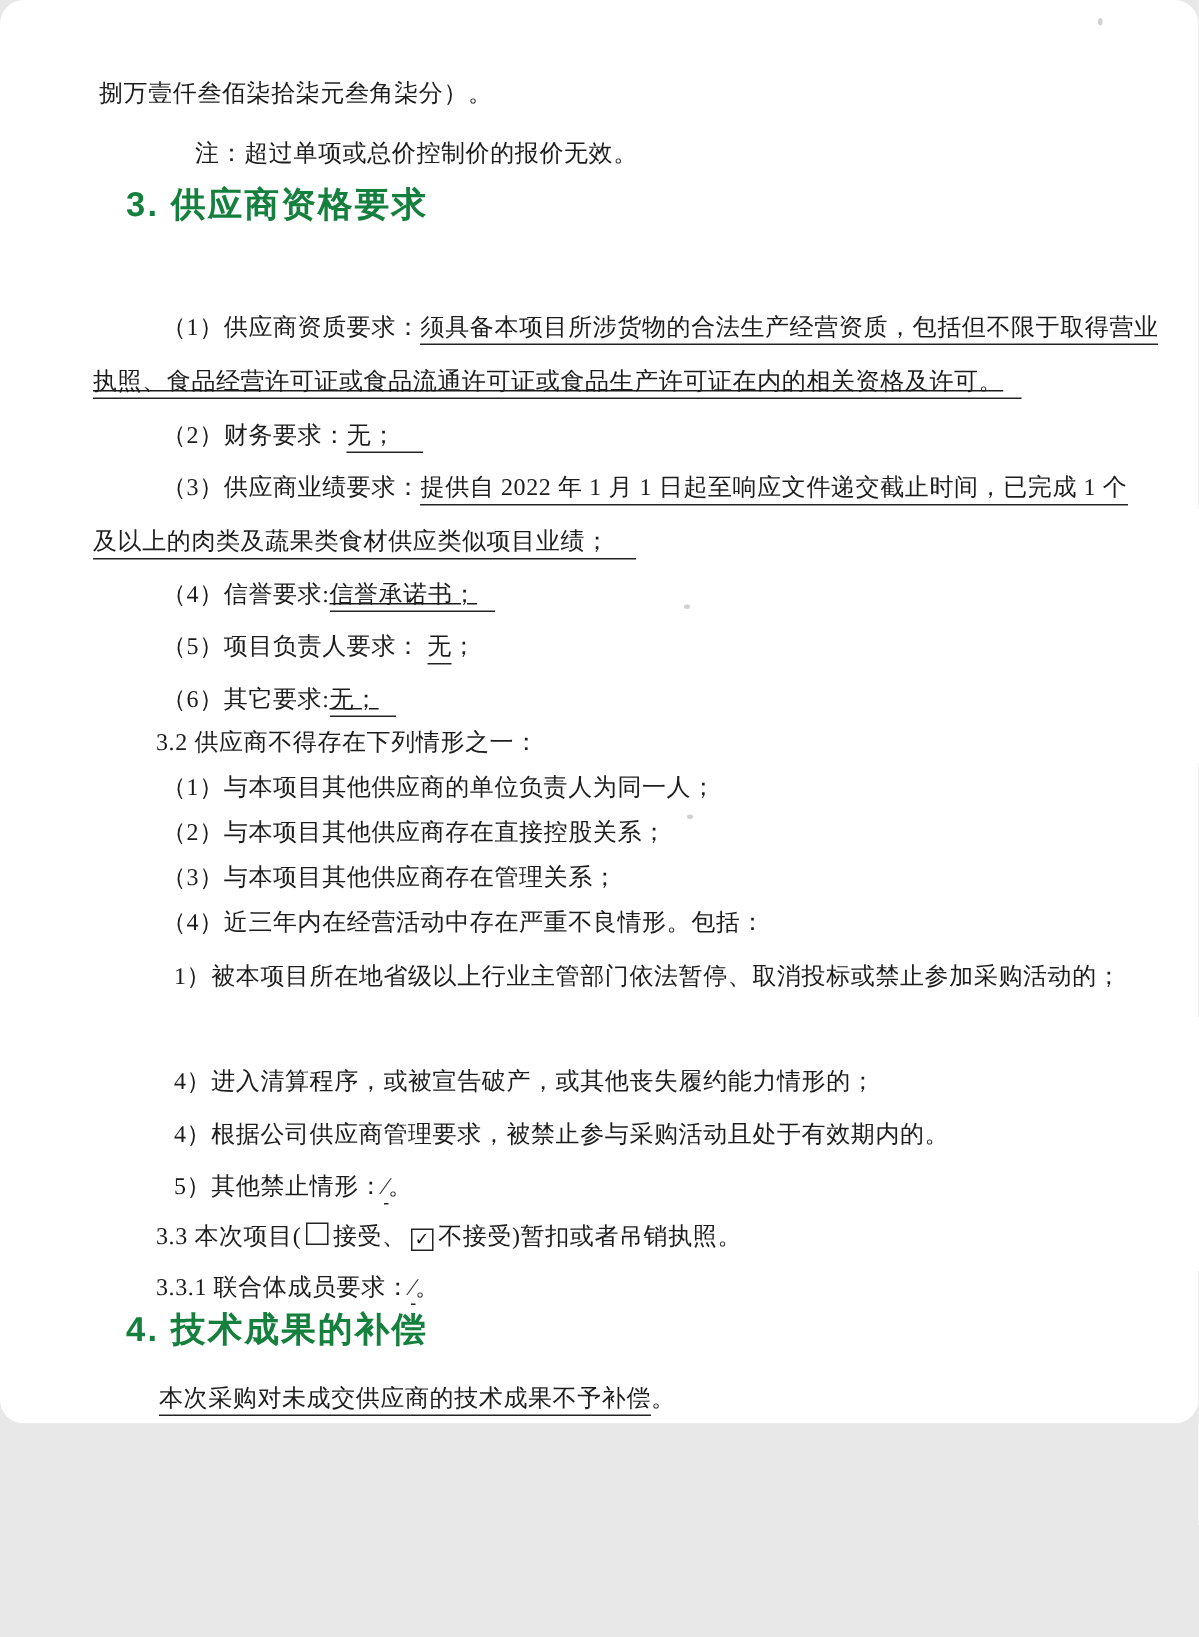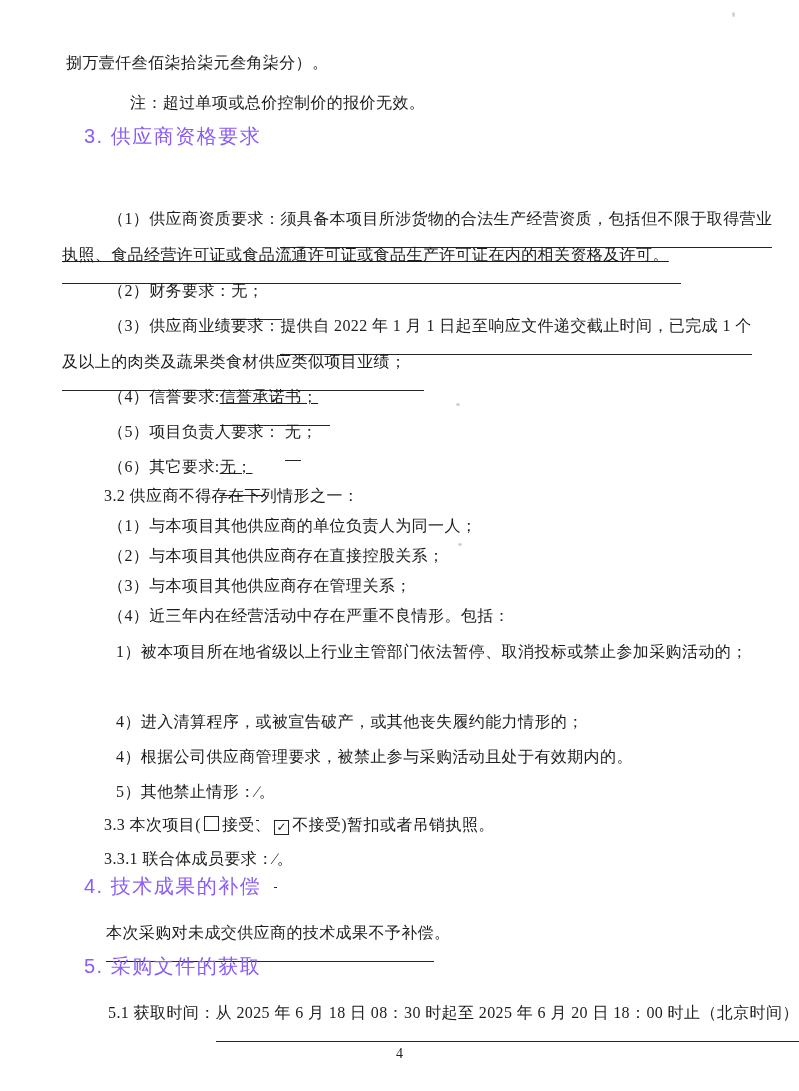--- a/index.html
+++ b/index.html
@@ -1,41 +1,42 @@
 <!DOCTYPE html>
 <html><head>
 <meta charset="utf-8">
 <style>
   html,body { margin:0; padding:0; background:#e8e8e8; }
   .page {
     position:relative;
-    width:799px; height:1091px;
+    width:799px; height:949px;
     margin:0 auto;
     background:#ffffff;
     overflow:hidden;
     font-family:"Liberation Serif","DejaVu Serif",serif;
     color:#1c1c1c;
+    border-radius:16px;
   }
   .ln {
     position:absolute;
     white-space:nowrap;
     font-size:16px;
     line-height:20px;
     letter-spacing:0.4px;
   }
   .heading {
     font-family:"Liberation Sans","DejaVu Sans",sans-serif;
-    font-size:20px;
-    font-weight:400;
+    font-size:23px;
+    font-weight:700;
     letter-spacing:1.5px;
-    color:#8b5cf6;
+    color:#15803d;
   }
   .u {
     border-bottom:1.3px solid #242424;
-    padding-bottom:20px;
+    padding-bottom:2px;
   }
   .x12 { padding-right:12px;text-decoration:underline; }
   .x18 { padding-right:18px; }
   .cb {
     display:inline-block;
     width:13px; height:13px;
     border:1.6px solid #242424;
     margin:0 3px; vertical-align:-1px;
     text-align:center;
     font-size:12px; line-height:13px;

